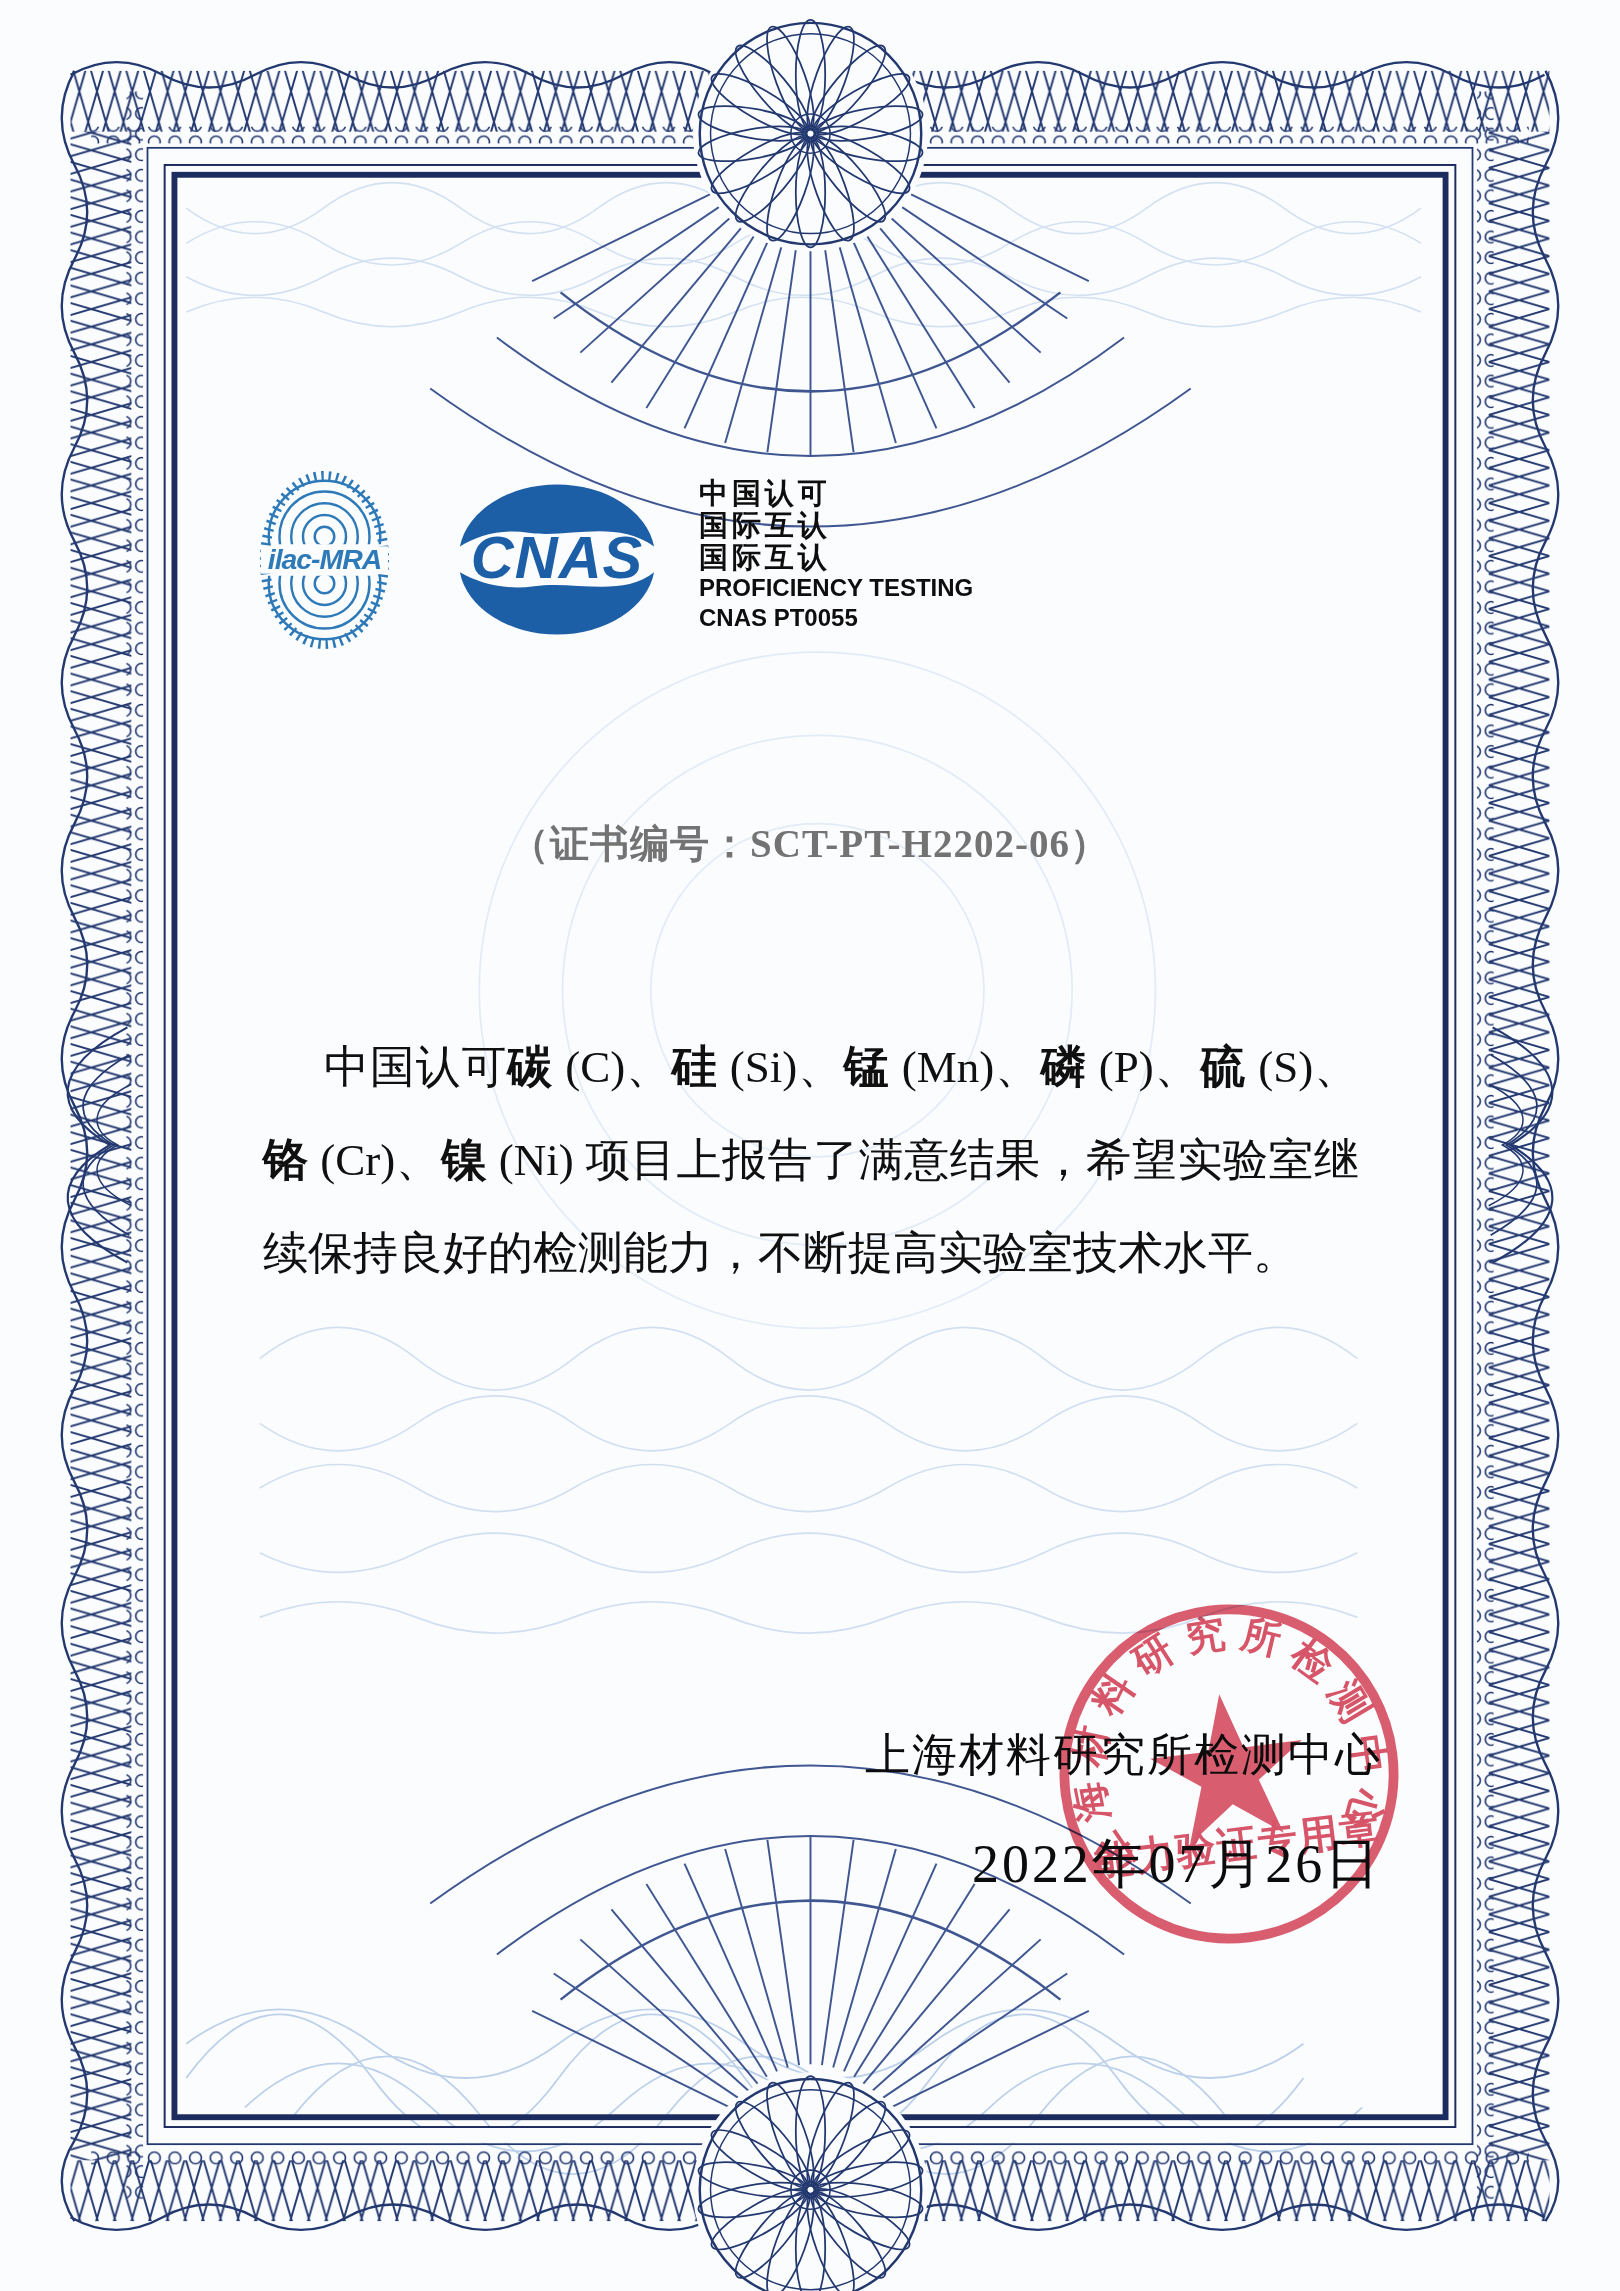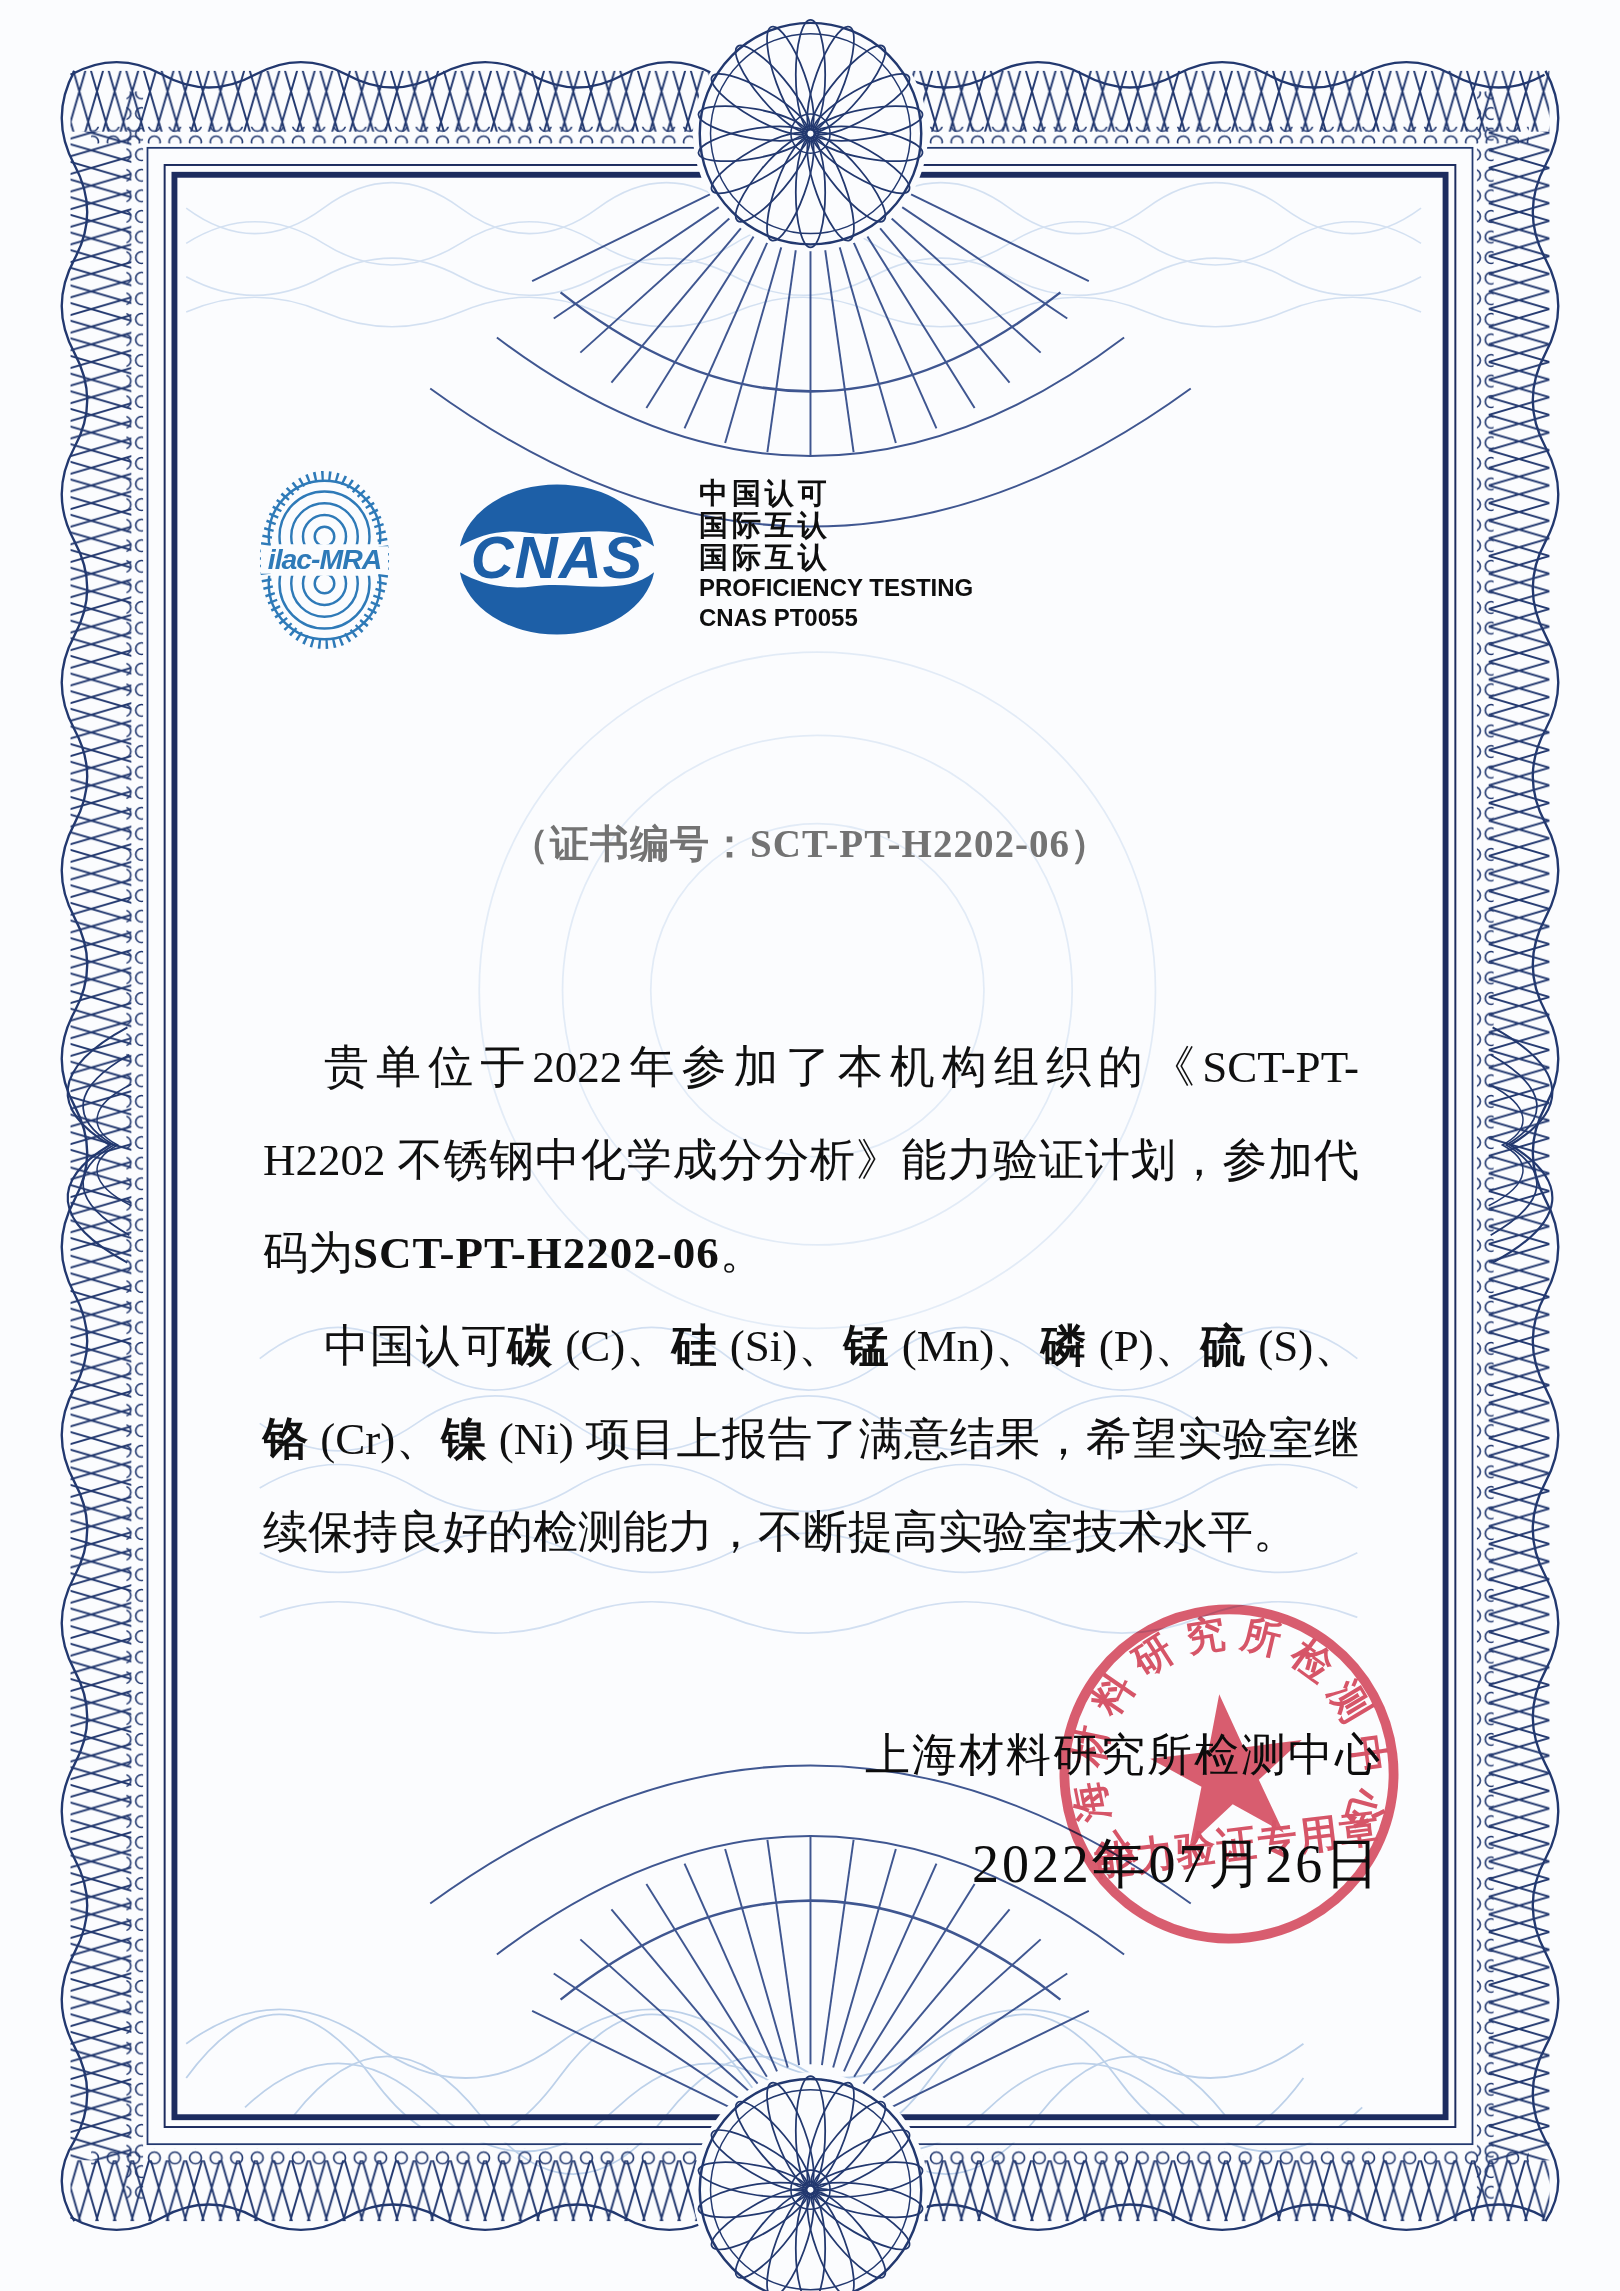--- a/index.html
+++ b/index.html
@@ -277,21 +277,20 @@
         <div class="acc-zh">国际互认</div>
         <div class="acc-en">PROFICIENCY TESTING</div>
         <div class="acc-en">CNAS PT0055</div>
       </div>
     </div>
 
     <div class="subtitle">（证书编号：SCT-PT-H2202-06）</div>
 
 
     <div class="body-text">
-      <p><span>贵单位于2022年参加了本机构组织的《SCT-PT-H2202 不锈钢中化学成分分析》能力验证计划，参加代码为</span><strong class="code">SCT-PT-H2202-06</strong><span>。</span></p>
       <p><span>中国认可</span><strong>碳</strong><span> (C)、</span><strong>硅</strong><span> (Si)、</span><strong>锰</strong><span> (Mn)、</span><strong>磷</strong><span> (P)、</span><strong>硫</strong><span> (S)、</span><strong>铬</strong><span> (Cr)、</span><strong>镍</strong><span> (Ni) </span><span>项目上报告了满意结果，希望实验室继续保持良好的检测能力，不断提高实验室技术水平。</span></p>
     </div>
 
     <div class="sig">
       <div class="sig-issuer">上海材料研究所检测中心</div>
       <div class="sig-date">2022年07月26日</div>
     </div>
 
   </div>
 </div>

